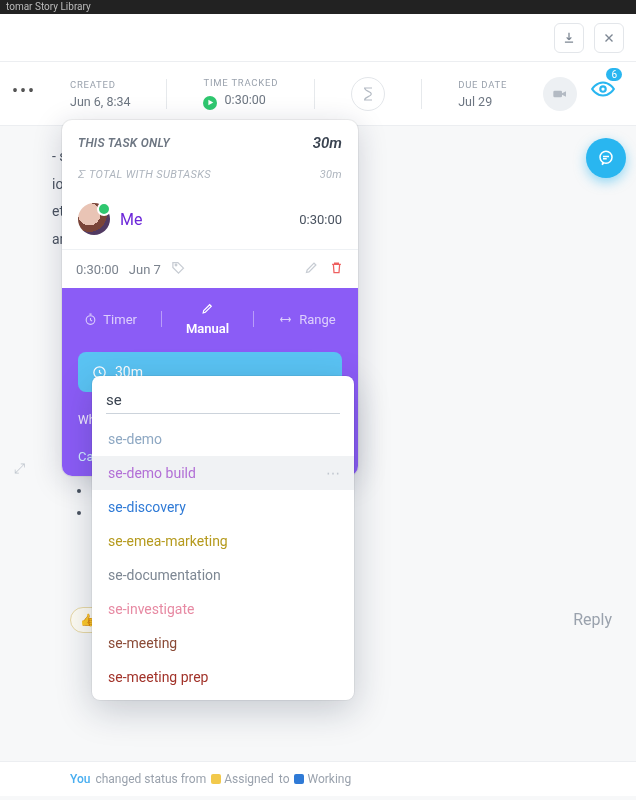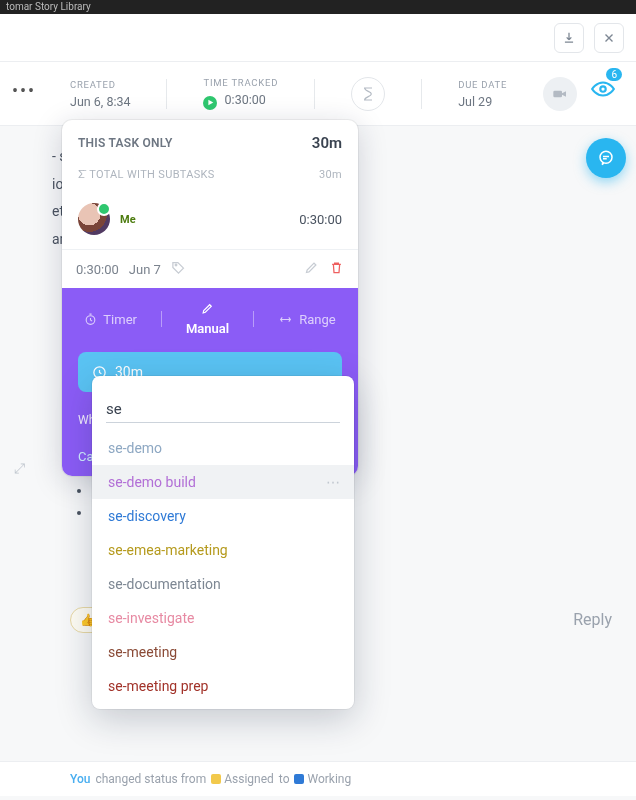--- a/index.html
+++ b/index.html
@@ -24,50 +24,50 @@
   .content .lead { margin-left: -18px; }
   strong { font-weight: 600; }
   .thumbsbar { display:flex; align-items:center; justify-content:space-between; margin-top:10px; padding-top:6px; }
   .thumbs { border:1px solid #e8d9a5; background:#fffdf4; border-radius:14px; padding:3px 9px; font-size:12px; display:flex; align-items:center; gap:4px; color:#6d7682; cursor:pointer; }
   .reply { color:#9aa2ad; font-size:16px; cursor:pointer; }
   .statusline { font-size:12px; color:#9aa2ad; padding: 10px 24px 10px 70px; display:flex; align-items:center; gap:5px; border-top:1px solid #eceef1; position:absolute; left:0; right:0; bottom:4px; background:#fff;}
   .statusline .you { color:#49aef0; font-weight:500; }
   .badge { display:inline-block; width:10px; height:10px; border-radius:2px; margin-right:3px; vertical-align:-1px;}
   
   .pop { position: absolute; top: 120px; left: 62px; width: 296px; background:#fff; border-radius:10px; box-shadow: 0 6px 30px rgba(20,30,60,.18), 0 0 0 1px rgba(0,0,0,.05); z-index:10; }
-  .pop .head { padding: 14px 16px 12px; }
+  .pop .head { padding: 14px 16px 12px; font-style: italic; }
   .rowline { display:flex; justify-content:space-between; align-items:center; font-size:12px; }
   .rowline.primary span:first-child { color:#6d7682; font-weight:600; letter-spacing:.02em;}
   .rowline.primary span:last-child { color:#3a4350; font-weight:600; font-size:15px;}
   .rowline.sub { margin-top:16px; color:#aeb5be; font-size:11px; letter-spacing:.03em;}
   .rowline.sub .sigma { margin-right:4px; }
   .user { padding: 10px 16px 14px; display:flex; align-items:center; gap:10px; }
   .avatar { width:32px; height:32px; border-radius:50%; background: radial-gradient(circle at 35% 35%, #e9c4b5 0 38%, #7a4438 38% 60%, #513a62 60% 100%); position:relative; }
   .avatar::after{ content:""; position:absolute; right:-1px; top:-1px; width:10px; height:10px; border-radius:50%; background:#2fc76f; border:2px solid #fff;}
-  .user .name { flex:1; font-size:11px; color:#4d7c0f;font-weight:bold; }
+  .user .name { flex:1; font-size:16px; color:#6d28d9; }
   .user .dur { font-size:13px; color:#4a5360; }
   .entry { display:flex; align-items:center; gap:10px; padding: 10px 14px; border-top:1px solid #eef1f4; font-size:13px; color:#7b838e; }
   .entry .fill { flex:1; }
   .entry .tag { color:#c7ccd3; }
   .entry .pencil { color:#c7ccd3; cursor:pointer;}
   .entry .trash { color:#ee5f5f; cursor:pointer;}
   .tabsbox { background:#8b5cf6; border-radius: 0 0 10px 10px; padding: 14px 16px 42px; color:#fff;}
   .tabs { display:flex; align-items:center; justify-content:center; gap:24px; font-size:13px;}
   .tabs .tab { opacity:.7; display:flex; align-items:center; gap:6px; cursor:pointer;}
   .tabs .tab.active { opacity:1; font-weight:600;flex-direction:column;}
   .tabs .sep{ width:1px; height:16px; background:rgba(255,255,255,.4);}
   .durinput { margin-top:16px; background:#5ac3f3; border-radius:8px; padding:12px 14px; display:flex; align-items:center; gap:8px; font-size:14px;}
   .whenrow { margin-top:14px; display:flex; align-items:center; justify-content:space-between;}
   .whenrow .lab2 { font-size:12px; opacity:.9; }
   .rndicons { display:flex; gap:8px;}
   .rndicons .ci { width:28px; height:28px; border-radius:50%; border:1.5px solid rgba(255,255,255,.6); display:flex; align-items:center; justify-content:center; font-size:12px; cursor:pointer;}
   .cancel { position:absolute; left:16px; bottom:12px; color:#cfeeff; font-size:13px; cursor:pointer;}
   
   .tagbox { position:absolute; top:376px; left:92px; width:262px; background:#fff; border-radius:8px; box-shadow: 0 10px 36px rgba(20,30,60,.22), 0 0 0 1px rgba(0,0,0,.05); z-index:20; padding: 10px 0 6px; }
-  .tagbox input { width: calc(100% - 28px); margin: 10px 14px 8px; border:none; outline:none; font-size:15px; color:#3a4350; border-bottom:1px solid #ccd3db; padding:4px 0;}
+  .tagbox input { width: calc(100% - 28px); margin: 1px 14px 8px; border:none; outline:none; font-size:15px; color:#3a4350; border-bottom:1px solid #ccd3db; padding:4px 0;}
   .tagitem { padding: 9px 16px; font-size:14px; cursor:pointer; position:relative;}
   .tagitem.hl { background:#f0f2f4;}
   .tagitem.hl::after { content:"⋯"; position:absolute; right:14px; color:#c1c7cf;}
   
   .eye { position:absolute; right:20px; top:76px; color:#29b6f0; display:flex; align-items:center; }
   .eye .bub { position:absolute; top:-8px; right:-6px; background:#29b6f0; color:#fff; font-size:10px; border-radius:8px; padding:1px 5px;}
   .chat { position:absolute; right:10px; top:138px; width:40px; height:40px; background:#29b6f0; border-radius:50%; display:flex; align-items:center; justify-content:center; color:#fff; box-shadow:0 4px 12px rgba(41,182,240,.5); cursor:pointer;}
 </style>
 </head>
 <body>

